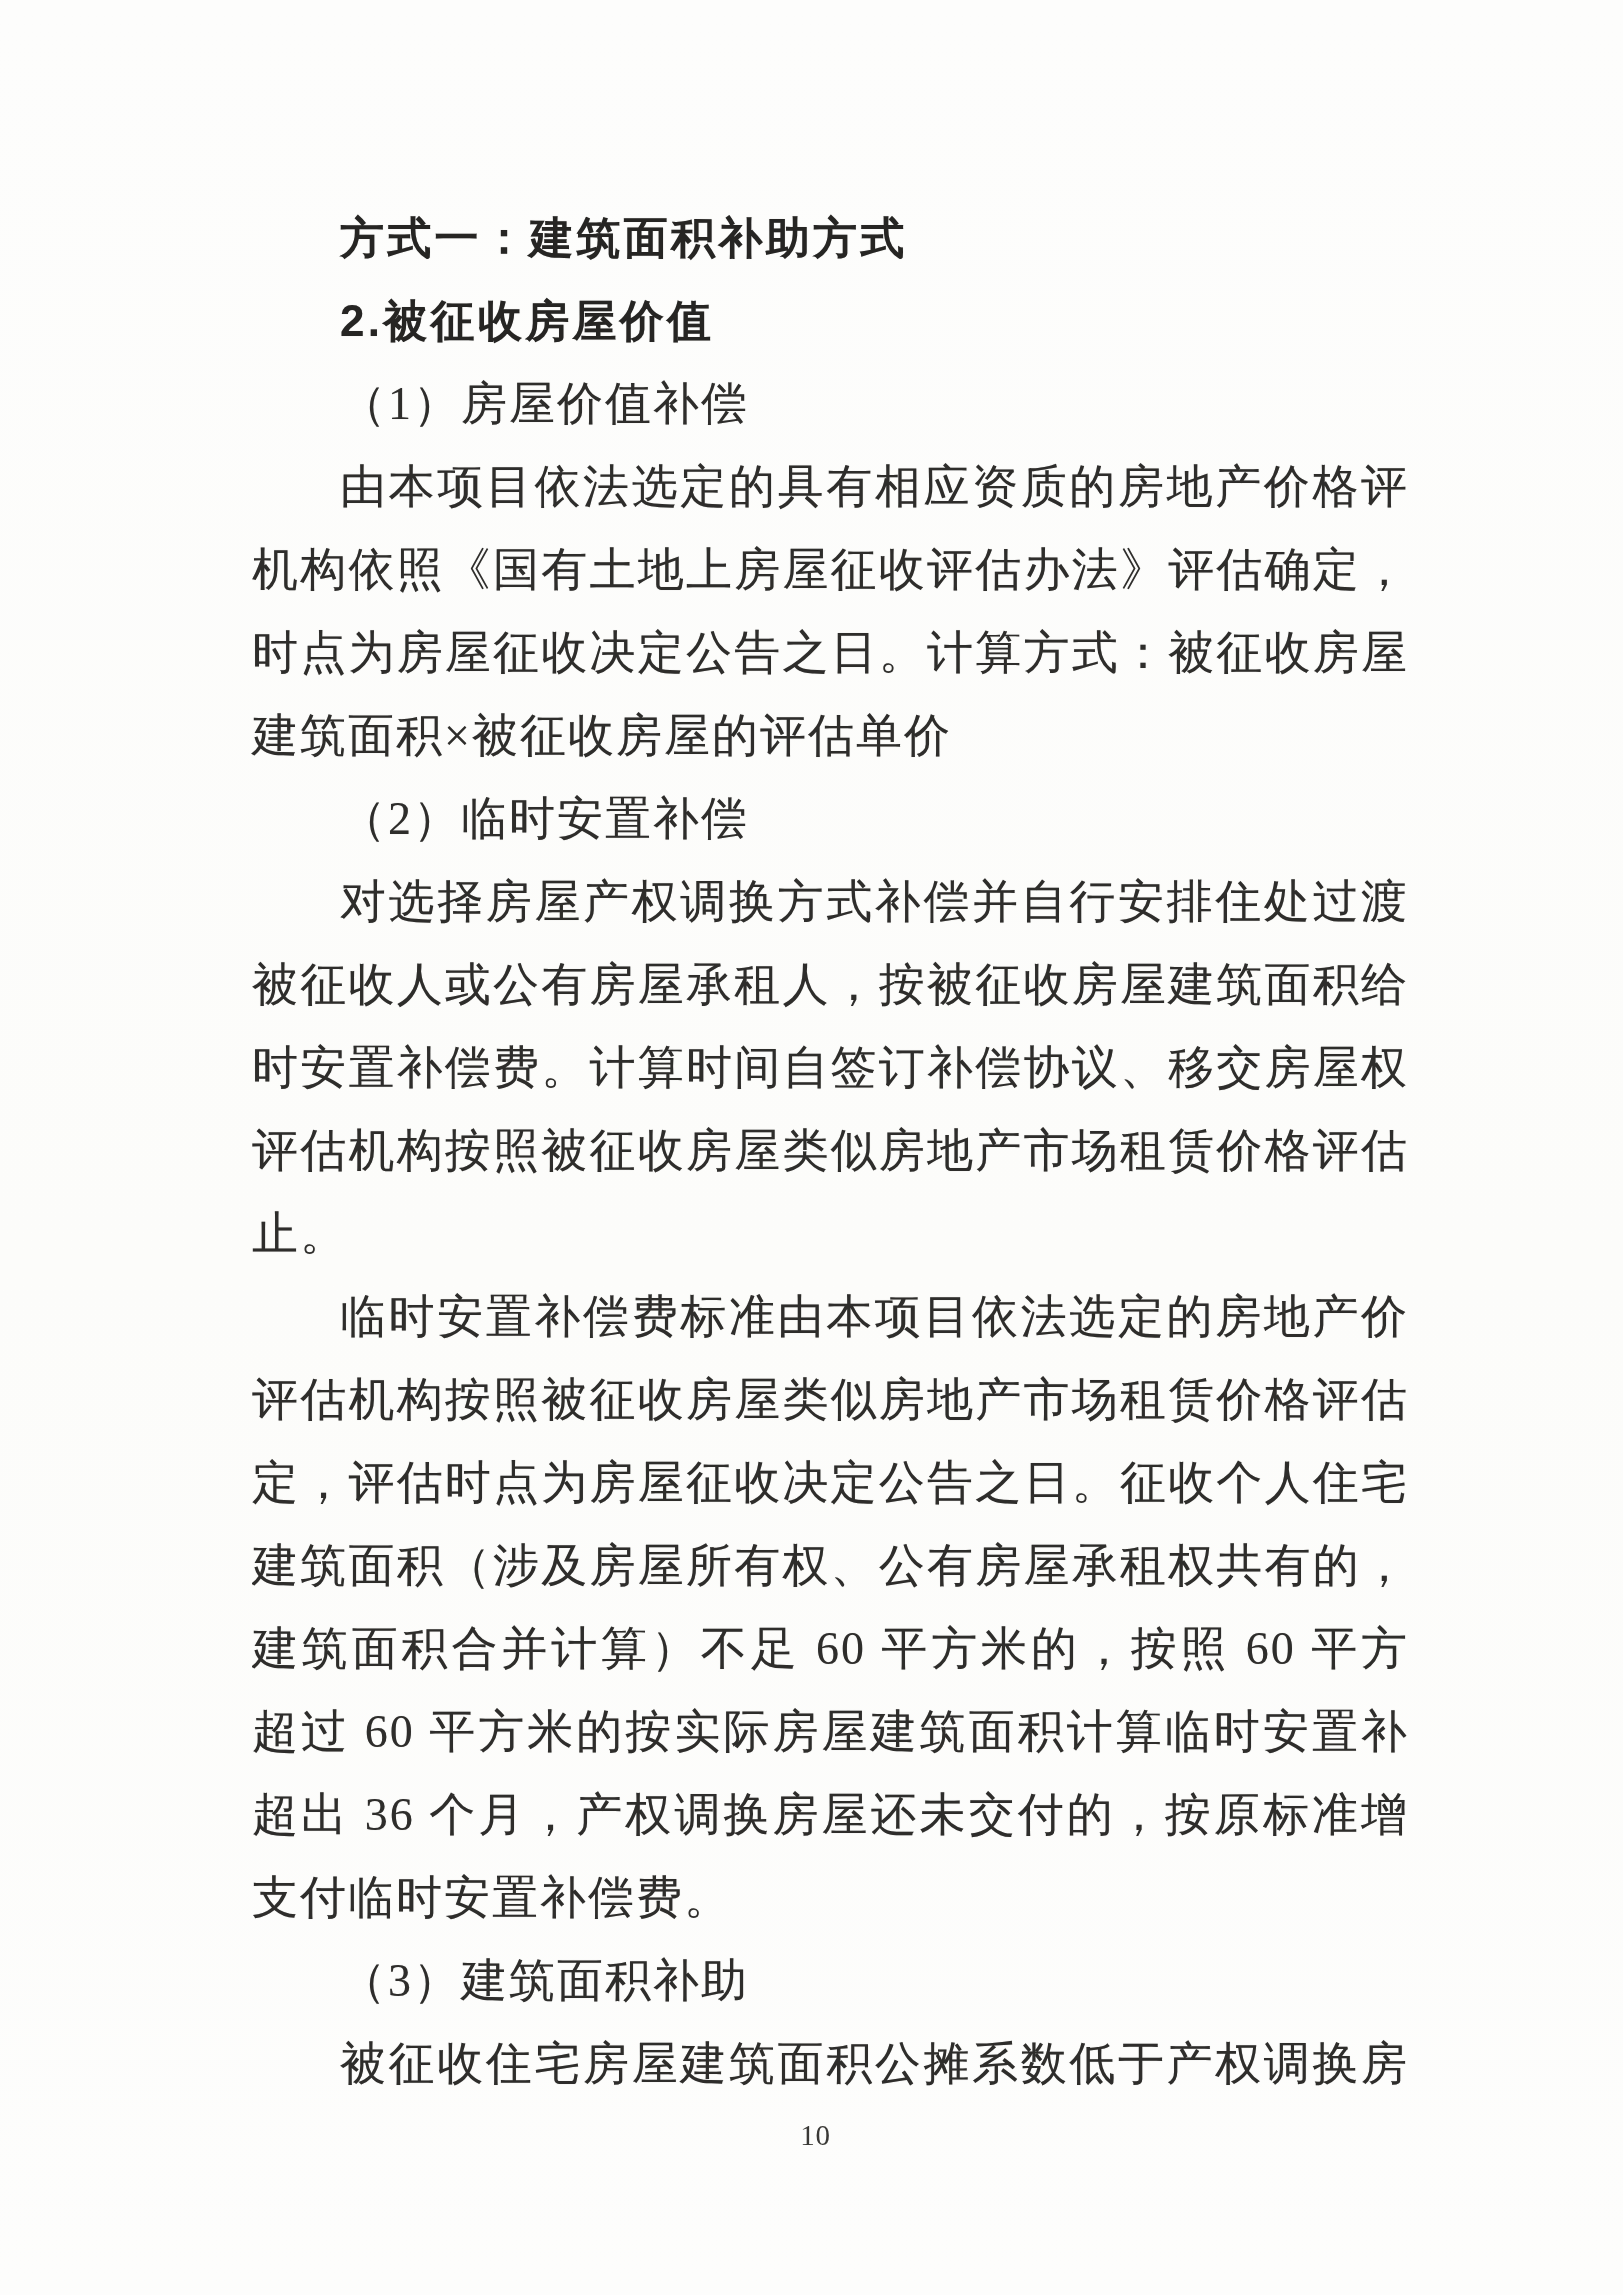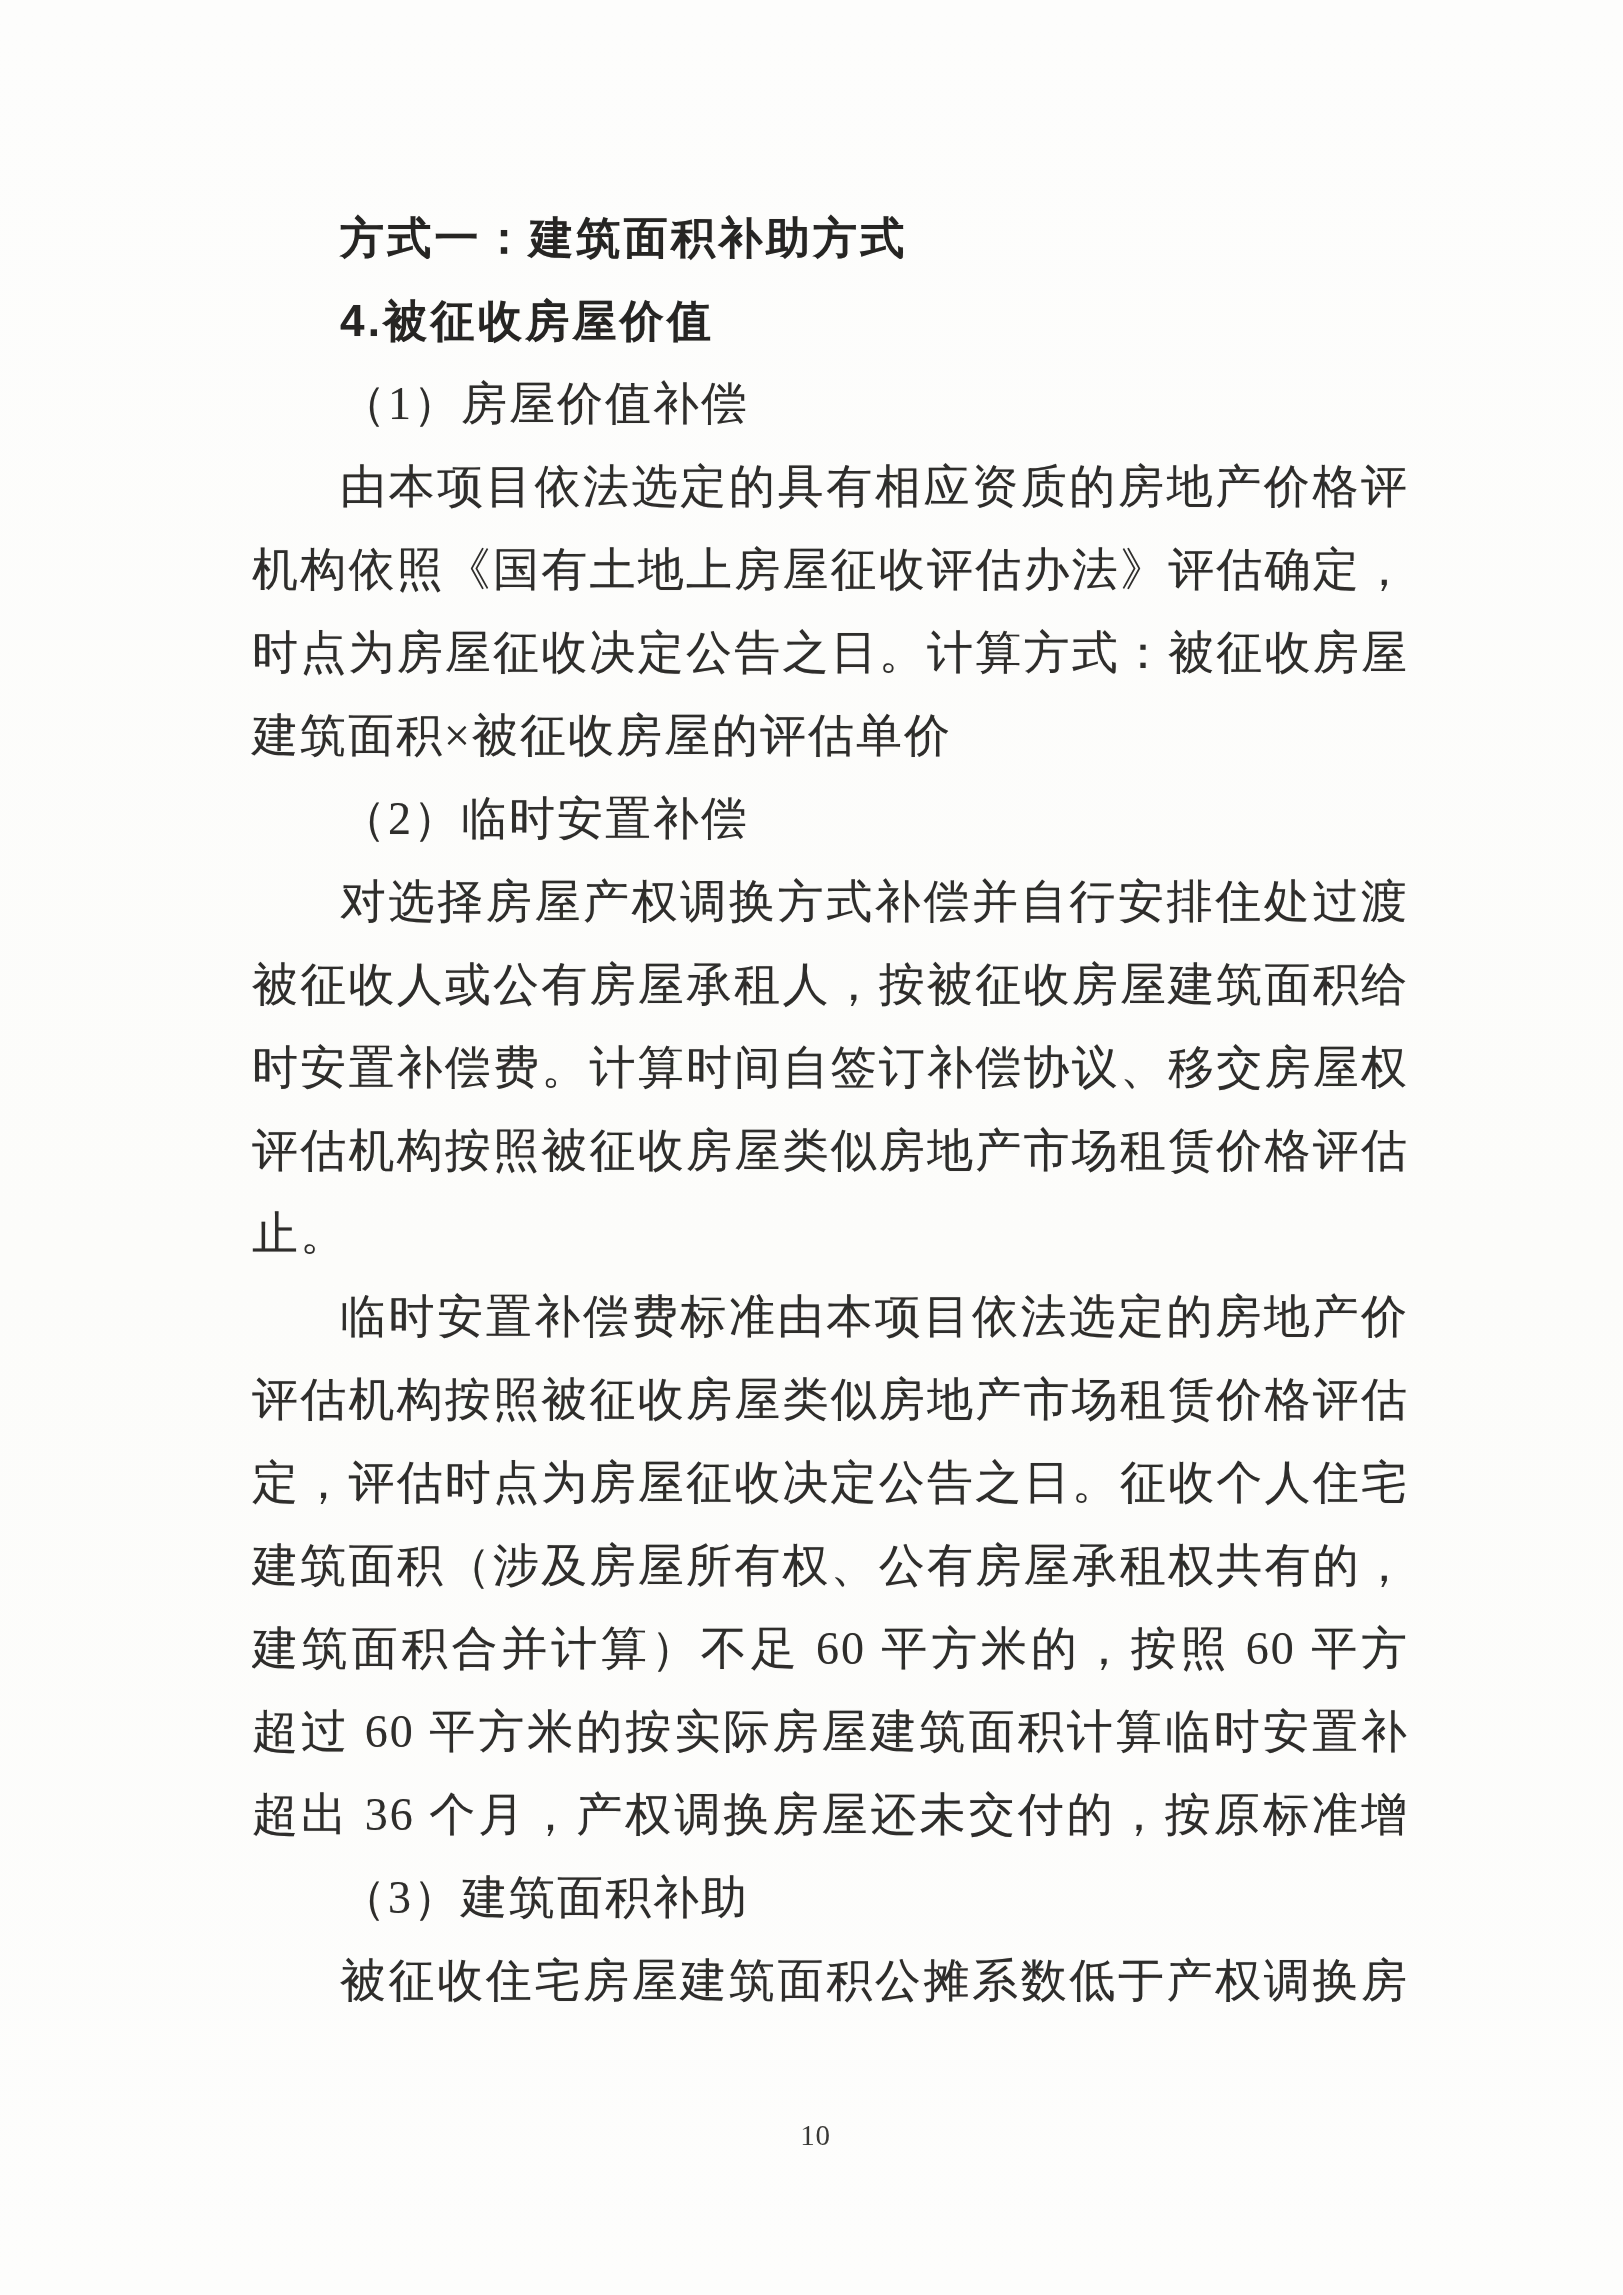--- a/index.html
+++ b/index.html
@@ -61,39 +61,40 @@
     font-family: "Liberation Serif", "DejaVu Serif", serif;
   }
 </style>
 </head>
 <body>
 
 <div class="sheet">
 
   <div class="text-block">
     <div class="line bold indent">方式一：建筑面积补助方式</div>
-    <div class="line bold indent">4.被征收房屋价值</div>
+    <div class="line bold indent">2.被征收房屋价值</div>
     <div class="line indent">（1）房屋价值补偿</div>
     <div class="line indent justify">由本项目依法选定的具有相应资质的房地产价格评估</div>
     <div class="line justify">机构依照《国有土地上房屋征收评估办法》评估确定，评估</div>
     <div class="line justify">时点为房屋征收决定公告之日。计算方式：被征收房屋登记</div>
     <div class="line">建筑面积×被征收房屋的评估单价</div>
     <div class="line indent">（2）临时安置补偿</div>
     <div class="line indent justify">对选择房屋产权调换方式补偿并自行安排住处过渡的</div>
     <div class="line justify">被征收人或公有房屋承租人，按被征收房屋建筑面积给予临</div>
     <div class="line justify">时安置补偿费。计算时间自签订补偿协议、移交房屋权属证</div>
     <div class="line justify">评估机构按照被征收房屋类似房地产市场租赁价格评估确</div>
     <div class="line">止。</div>
     <div class="line indent justify">临时安置补偿费标准由本项目依法选定的房地产价格</div>
     <div class="line justify">评估机构按照被征收房屋类似房地产市场租赁价格评估确</div>
     <div class="line justify">定，评估时点为房屋征收决定公告之日。征收个人住宅房屋，</div>
     <div class="line justify">建筑面积（涉及房屋所有权、公有房屋承租权共有的，房屋</div>
     <div class="line justify">建筑面积合并计算）不足 60 平方米的，按照 60 平方米计算，</div>
     <div class="line justify">超过 60 平方米的按实际房屋建筑面积计算临时安置补偿费。</div>
     <div class="line justify">超出 36 个月，产权调换房屋还未交付的，按原标准增加 50%</div>
+    <div class="line">支付临时安置补偿费。</div>
     <div class="line indent">（3）建筑面积补助</div>
     <div class="line indent justify">被征收住宅房屋建筑面积公摊系数低于产权调换房屋</div>
   </div>
 
   <div class="page-number">10</div>
 
 </div>
 
 
 </body></html>

